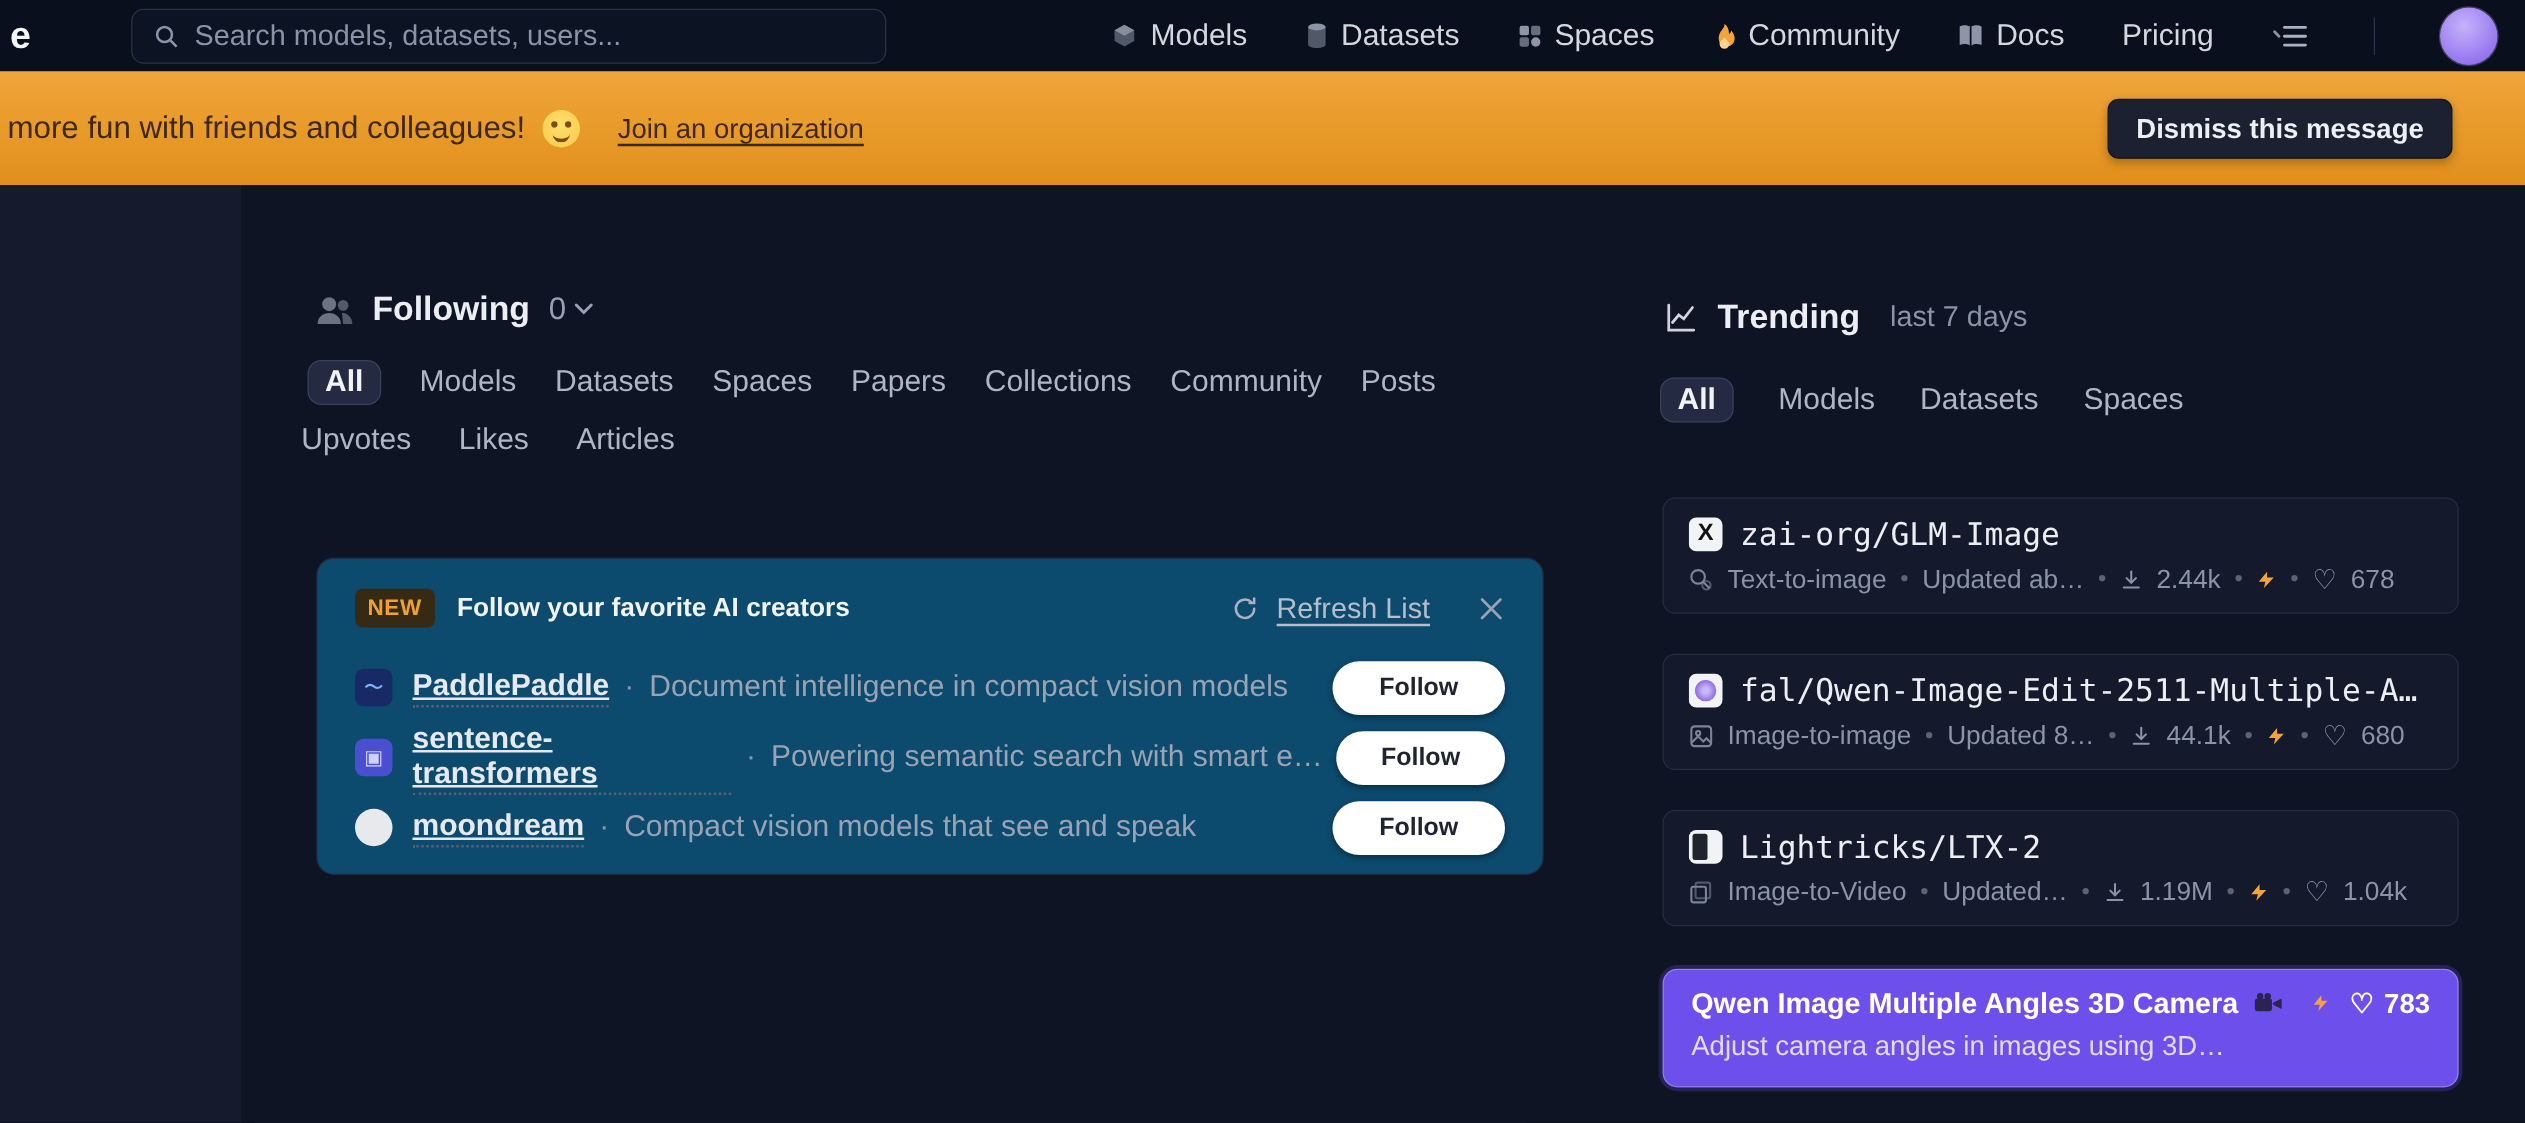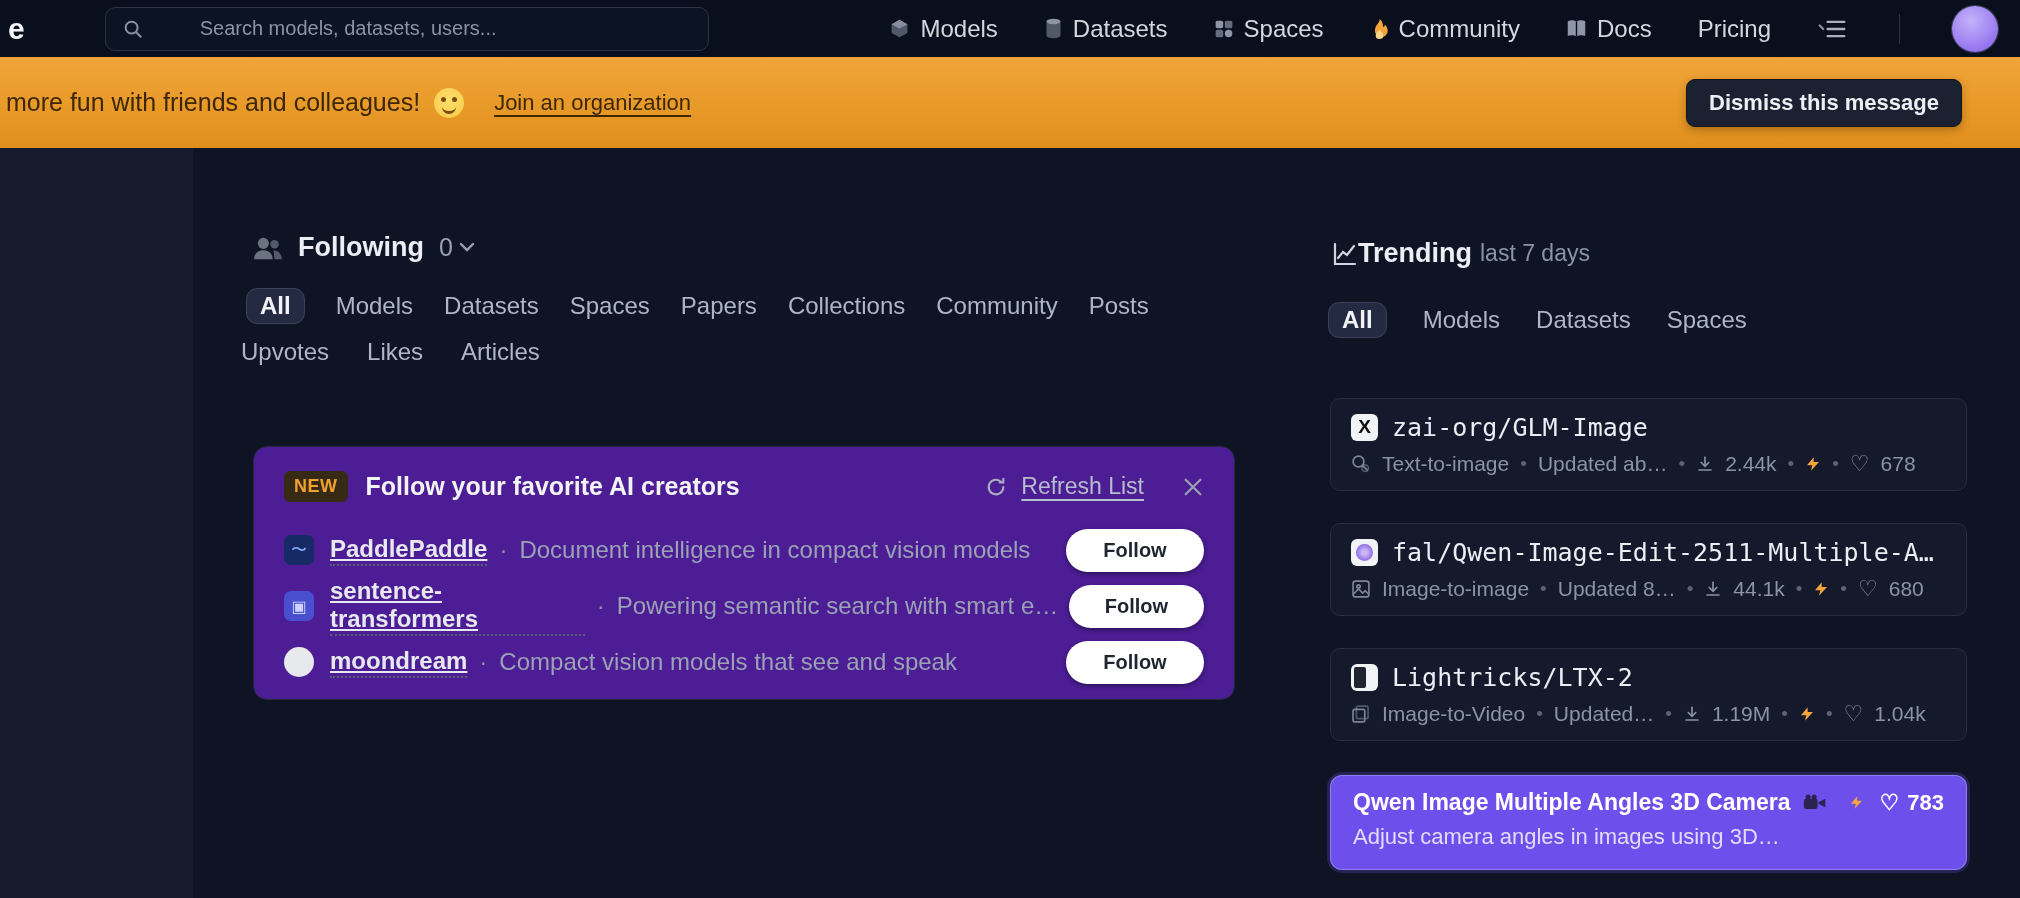--- a/index.html
+++ b/index.html
@@ -15,21 +15,21 @@
     background:#0a0f1d; display:flex; align-items:center; padding:0 22px 0 8px;
   }
   .logo-partial { font-size:30px; font-weight:bold; color:#f5f6f8; margin-right:80px; }
   .search-box {
     display:flex; align-items:center; gap:12px;
     width:604px; height:44px; border:1px solid #2a3347; border-radius:10px;
     background:#0c1322; padding:0 16px; color:#8a93a8;
   }
   .search-box input {
     background:transparent; border:none; outline:none; color:#aab2c2;
-    font-size:20px; width:100%; font-family:"Liberation Sans", sans-serif;margin-left:44px;
+    font-size:23px; width:100%; font-family:"Liberation Sans", sans-serif;
   }
   .search-box input::placeholder { color:#8a93a8; }
   .nav-items { display:flex; align-items:center; gap:46px; margin-left:auto; }
   .nav-item { display:flex; align-items:center; gap:10px; font-size:24px; color:#d3d7df; cursor:pointer; }
   .nav-item .ic { color:#8d95a6; display:flex; }
   .nav-divider { width:1px; height:30px; background:#2a3347; margin:0 6px; }
   .avatar {
     width:46px; height:46px; border-radius:50%;
     background:radial-gradient(circle at 42% 32%, #c4b2fa, #a184f2 55%, #8a64ea 90%);
     box-shadow:0 0 0 1px #3a3f58;
@@ -65,47 +65,47 @@
   .following-count { font-size:25px; color:#98a0b1; display:flex; align-items:center; gap:6px; cursor:pointer; }
   .tabs-row { position:absolute; display:flex; align-items:center; gap:31px; font-size:24px; color:#aeb5c4; }
   .tab { cursor:pointer; }
   .tab-pill {
     background:#232a41; border:1px solid #3a4259; color:#f2f3f7; font-weight:600;
     padding:3px 13px; border-radius:11px; cursor:pointer;
   }
   
   .follow-card {
     position:absolute; left:253px; top:298px; width:982px; height:254px;
-    background:#4c1d95; border:1px solid #222a3d; border-radius:14px; padding:24px 30px;
+    background:#0c4a6e; border:1px solid #222a3d; border-radius:14px; padding:24px 30px;
   }
   .fc-header { display:flex; align-items:center; }
   .new-badge {
     color:#f0a12e; background:#372a14; font-size:18px; font-weight:bold;
     letter-spacing:.5px; padding:5px 10px; border-radius:6px; margin-right:18px;
   }
-  .fc-title { font-size:25px; font-weight:bold; color:#f3f4f6; }
+  .fc-title { font-size:21px; font-weight:bold; color:#f3f4f6; }
   .fc-actions { margin-left:auto; display:flex; align-items:center; gap:14px; color:#aab1c0; }
   .refresh-label { font-size:23px; text-decoration:underline; text-underline-offset:5px; cursor:pointer; color:#b6bdcb; }
   .close-icon { margin-left:24px; cursor:pointer; display:flex; color:#9aa1b2; }
   .fc-rows { margin-top:20px; display:flex; flex-direction:column; }
   .fc-row { display:flex; align-items:center; height:56px; }
   .fc-avatar { width:30px; height:30px; border-radius:7px; flex:0 0 auto; display:flex; align-items:center; justify-content:center; font-size:16px; }
   .av-paddle { background:#182a66; color:#7fb2ff; }
   .av-sent { background:#4a4fd0; color:#cdd3ff; }
   .av-moon { background:#e8e9ec; border-radius:50%; }
   .fc-name { font-size:24px; font-weight:bold; color:#e6e9ef; margin:0 12px 0 16px; border-bottom:2px dotted #596074; padding-bottom:1px; cursor:pointer;text-decoration:underline; }
   .fc-middot { color:#8a93a8; font-size:24px; margin-right:12px; }
   .fc-desc { font-size:24px; color:#9aa3b4; white-space:nowrap; overflow:hidden; text-overflow:ellipsis; max-width:560px; }
   .follow-btn {
     margin-left:auto; width:138px; height:43px; border-radius:22px; border:none;
     background:#ffffff; color:#1f2430; font-size:20px; font-weight:600; cursor:pointer;
     box-shadow:0 2px 5px rgba(0,0,0,.4); font-family:"Liberation Sans", sans-serif;
   }
   
-  .trending-header { position:absolute; left:1332px; top:90px; display:flex; align-items:center; }
+  .trending-header { position:absolute; left:1332px; top:90px; display:flex; align-items:center; gap:16px; }
   .trending-title { font-size:27px; font-weight:bold; color:#eceef3; }
   .trending-period { font-size:23px; color:#8b93a7; margin-left:8px; }
   .trend-card {
     position:absolute; left:1330px; width:637px; height:93px;
     background:#141a2b; border:1px solid #252d41; border-radius:10px;
     padding:12px 20px; display:flex; flex-direction:column; justify-content:center; gap:9px;
     cursor:pointer;
   }
   .tc-name-row { display:flex; align-items:center; gap:14px; overflow:hidden; }
   .repo-tile { width:27px; height:27px; border-radius:6px; flex:0 0 auto; display:flex; align-items:center; justify-content:center; }

